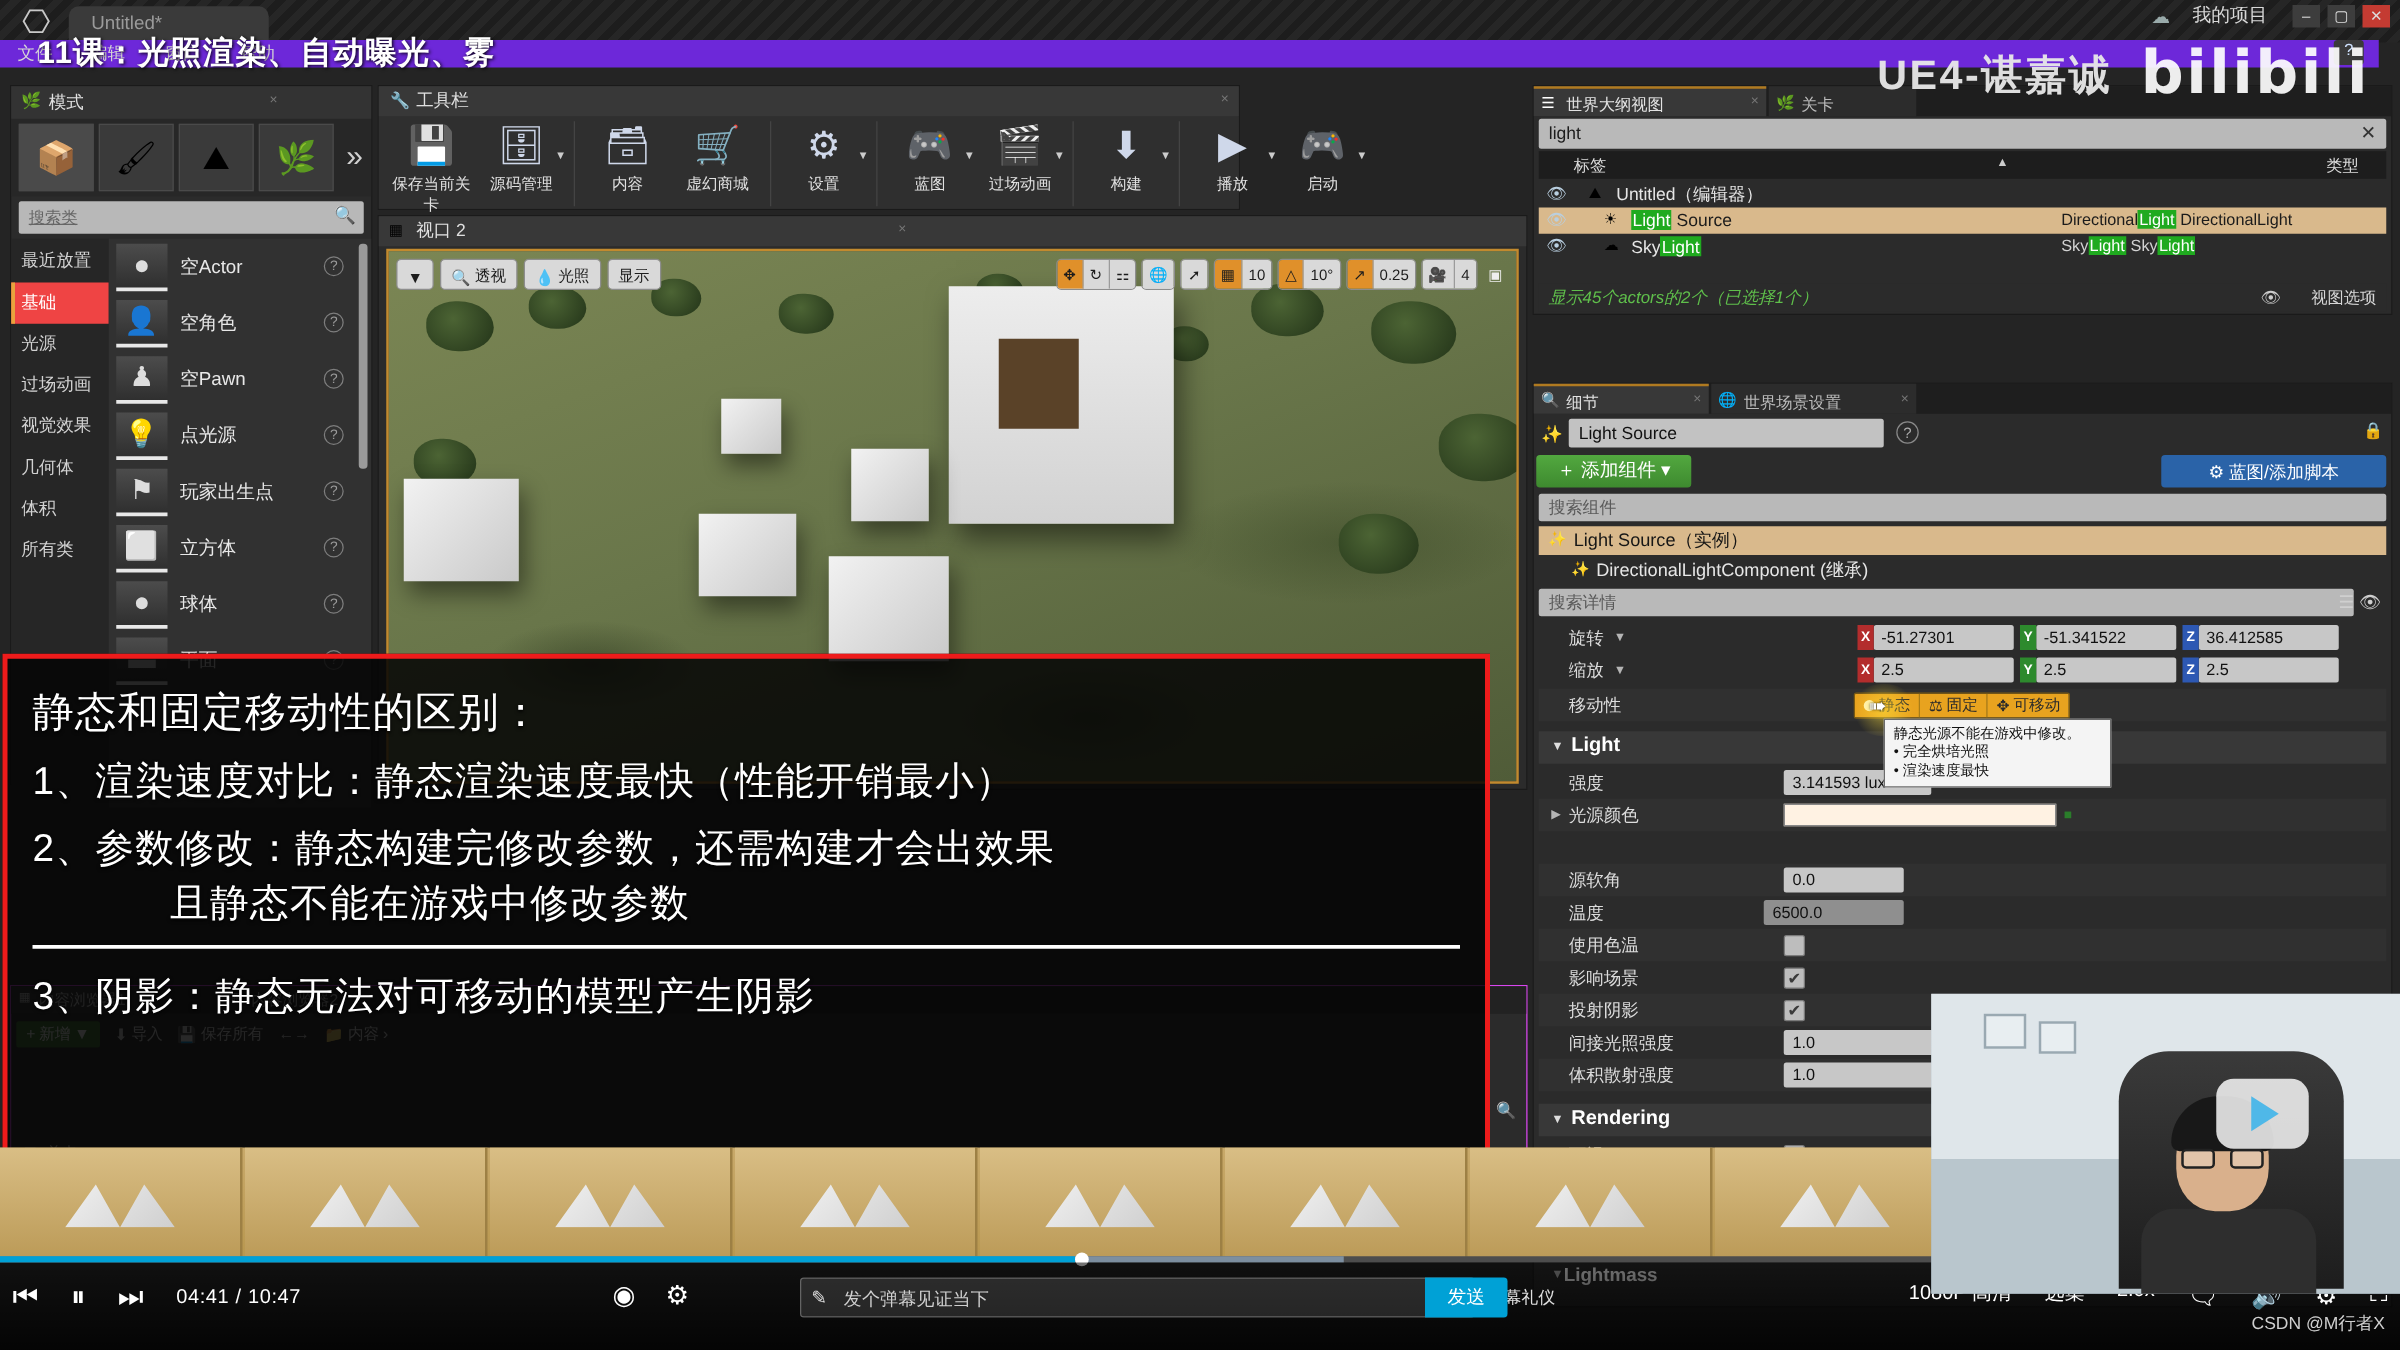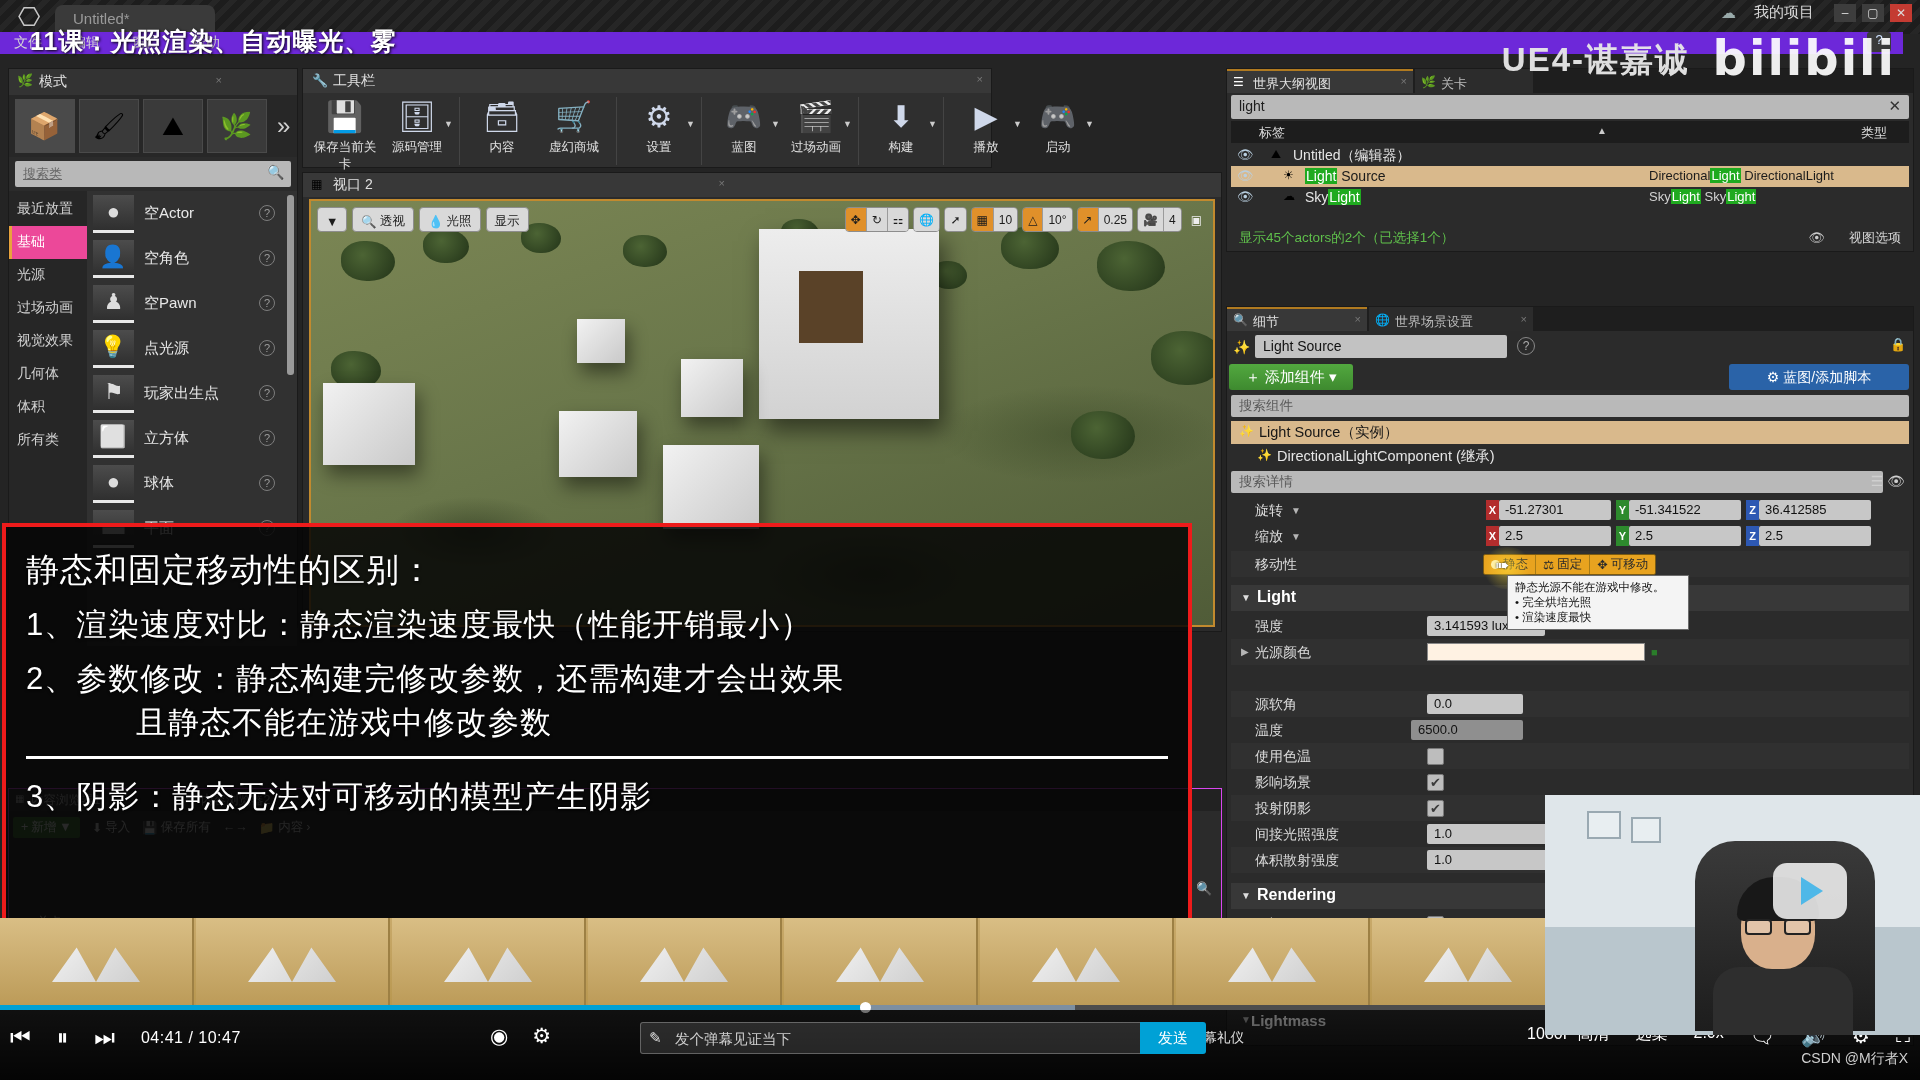--- a/index.html
+++ b/index.html
@@ -53,21 +53,21 @@
      display:flex; align-items:center; justify-content:center; font-size:26px; }
   .mode-btn.sel { background:#4a4a4a; }
   .mode-more { color:#d0d0d0; font-size:24px; margin-left:6px; }
   .search-row { height:26px; background:#b8b8b8; margin:4px 6px; border-radius:2px;
      position:relative; }
   .search-row .ph { position:absolute; left:8px; top:4px; color:#666; font-size:13px;text-decoration:underline; }
   .search-row .si { position:absolute; right:6px; top:3px; color:#444; font-size:14px; }
   .modes-body { display:flex; height:455px; }
   .cat-list { width:78px; background:#262626; padding-top:2px; }
   .cat { height:33px; color:#d2d2d2; font-size:14px; padding:7px 0 0 8px; position:relative; }
-  .cat.active { background:#ec4899; color:#fff; }
+  .cat.active { background:#ef4444; color:#fff; }
   .cat.active::before { content:""; position:absolute; left:0; top:0; width:3px; height:33px; background:#e8a33d; }
   .place-list { flex:1; background:#313131; overflow:hidden; position:relative; }
   .place-item { height:45px; display:flex; align-items:center; gap:10px; padding-left:6px; position:relative; }
   .place-thumb { width:41px; height:38px; background:linear-gradient(#4c4c4c,#2f2f2f);
      display:flex; align-items:center; justify-content:center; font-size:22px; color:#ddd;
      border-bottom:3px solid #e8e8e8; }
   .place-name { color:#e8e8e8; font-size:15px; }
   .place-help { position:absolute; right:22px; top:14px; width:16px; height:16px;
      border:1px solid #7d7d7d; border-radius:50%; color:#9b9b9b; font-size:11px;
      text-align:center; line-height:14px; }
@@ -133,21 +133,21 @@
   .ol-colhdr .sortarrow { position:absolute; left:366px; top:4px; color:#ccc; font-size:10px; }
   .ol-row { position:absolute; left:4px; width:678px; height:21px; }
   .ol-row .eye { position:absolute; left:6px; top:2px; font-size:13px; color:#b9cfe0; }
   .ol-row .ico { position:absolute; top:2px; font-size:12px; }
   .ol-row .lbl { position:absolute; top:2px; color:#e6e6e6; font-size:14px; white-space:nowrap; }
   .ol-row .typ { position:absolute; top:2px; color:#d2d2d2; font-size:13px; white-space:nowrap; }
   .ol-row.sel { background:#d9b98c; }
   .ol-row.sel .lbl,.ol-row.sel .typ { color:#1b1b1b; }
   .hl { background:#1faa1f; color:#fff; padding:0 1px; }
   .ol-status { position:absolute; left:4px; top:158px; width:678px; height:22px; background:#2b2b2b; }
-  .ol-status .s { position:absolute; left:8px; top:2px; color:#5fbf4b; font-size:13.5px; }
+  .ol-status .s { position:absolute; left:8px; top:2px; color:#5fbf4b; font-size:13.5px;font-style:italic; }
   .ol-status .opt { position:absolute; right:8px; top:2px; color:#d6d6d6; font-size:13px; }
   .ol-status .eyeopt { position:absolute; right:84px; top:3px; color:#ccc; font-size:13px; }
 
   
   #details { position:absolute; left:1226px; top:306px; width:688px; height:740px;
      background:#2b2b2b; border:1px solid #1a1a1a; }
   .det-namerow { position:absolute; left:4px; top:28px; width:678px; height:25px; }
   .det-wand { position:absolute; left:2px; top:4px; font-size:14px; }
   .det-namebox { position:absolute; left:24px; top:0; width:252px; height:23px; background:#c2c2c2;
      border-radius:2px; }

